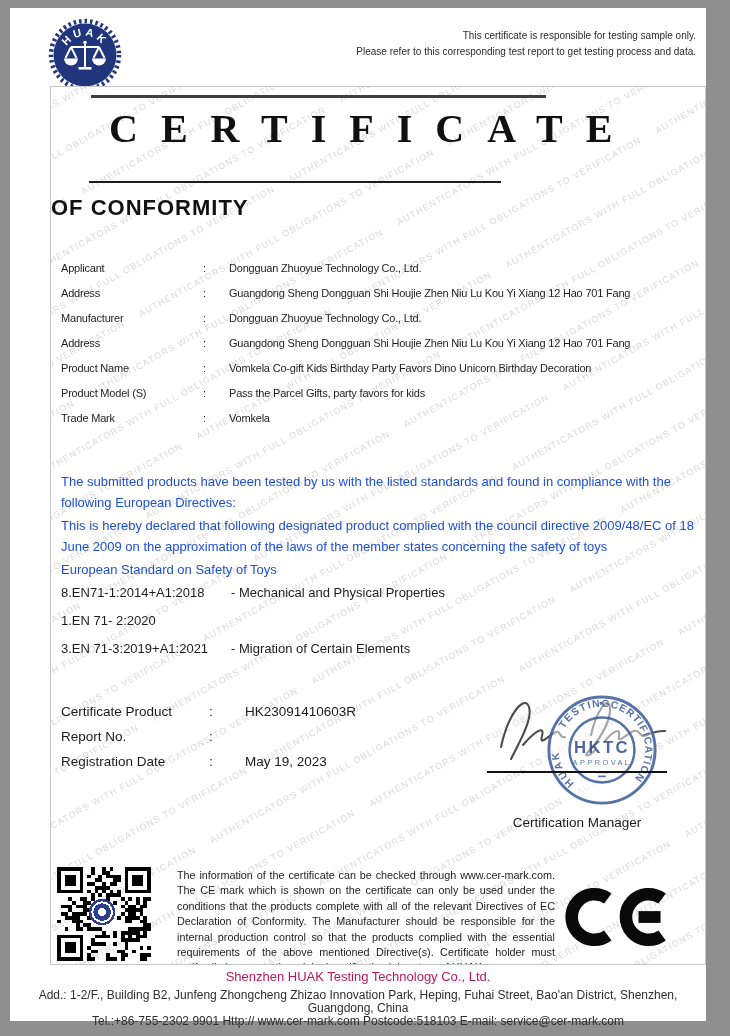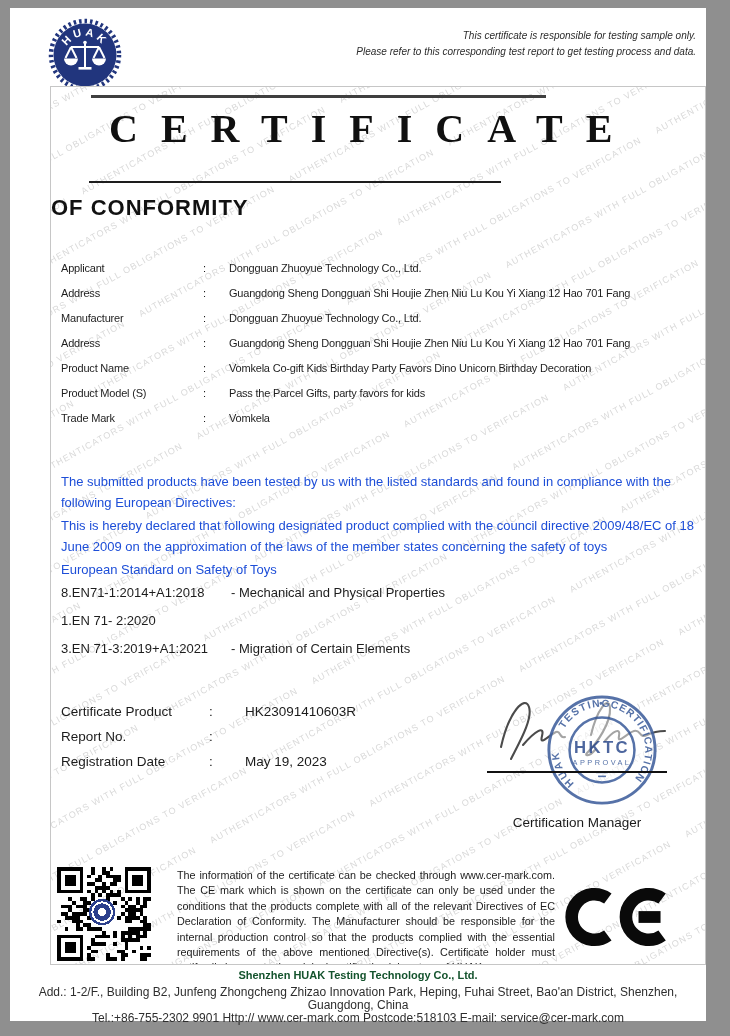--- a/index.html
+++ b/index.html
@@ -10,21 +10,21 @@
     -webkit-font-smoothing:antialiased;
   }
   .page{
     position:absolute;left:10px;top:8px;width:696px;height:1013px;
     background:#ffffff;
   }
   
   .logo-svg{position:absolute;left:38px;top:10px;width:74px;height:74px;}
   .notice{
     position:absolute;right:10px;top:20px;text-align:right;
-    font-size:10px;line-height:16px;color:#2b2b2b;font-style:italic;
+    font-size:10px;line-height:16px;color:#2b2b2b;
   }
   
   .wm-box{
     position:absolute;left:40px;top:78px;width:654px;height:877px;
     border:1px solid #c6c6c6;overflow:hidden;background:#fff;
   }
   .wm-layer{position:absolute;inset:0;overflow:hidden;pointer-events:none;}
   .wm-inner{position:absolute;left:-380px;top:-420px;width:2000px;transform:rotate(-29deg);}
   .wm-row{
     white-space:nowrap;height:45px;line-height:45px;
@@ -60,21 +60,21 @@
   .sig-role{position:absolute;left:420px;top:728px;width:212px;text-align:center;font-size:13.5px;color:#1b1b1b;}
   
   .qr-svg{position:absolute;left:6px;top:780px;width:94px;height:94px;}
   .info-text{
     position:absolute;left:126px;top:781px;width:378px;margin:0;
     font-size:10.8px;line-height:15.4px;text-align:justify;color:#1d1d1d;
   }
   .ce-svg{position:absolute;left:512px;top:790px;width:118px;height:80px;}
   
   .footer{position:absolute;left:0;top:961px;width:100%;text-align:center;}
-  .footer-name{font-size:11px;font-weight:bold;color:#14532d;margin-bottom:5px;}
+  .footer-name{font-size:13px;font-weight:normal;color:#be185d;margin-bottom:5px;}
   .footer-addr,.footer-tel{font-size:12px;line-height:13px;color:#2e2e2e;}
 </style>
 </head>
 <body>
 
 <div class="page">
 
   <svg class="logo-svg" viewBox="0 0 74 74">
     <circle cx="37" cy="37" r="31.5" fill="#21357d"></circle>
     <circle cx="37" cy="37" r="34" fill="none" stroke="#21357d" stroke-width="4.5" stroke-dasharray="2.5,3"></circle>

